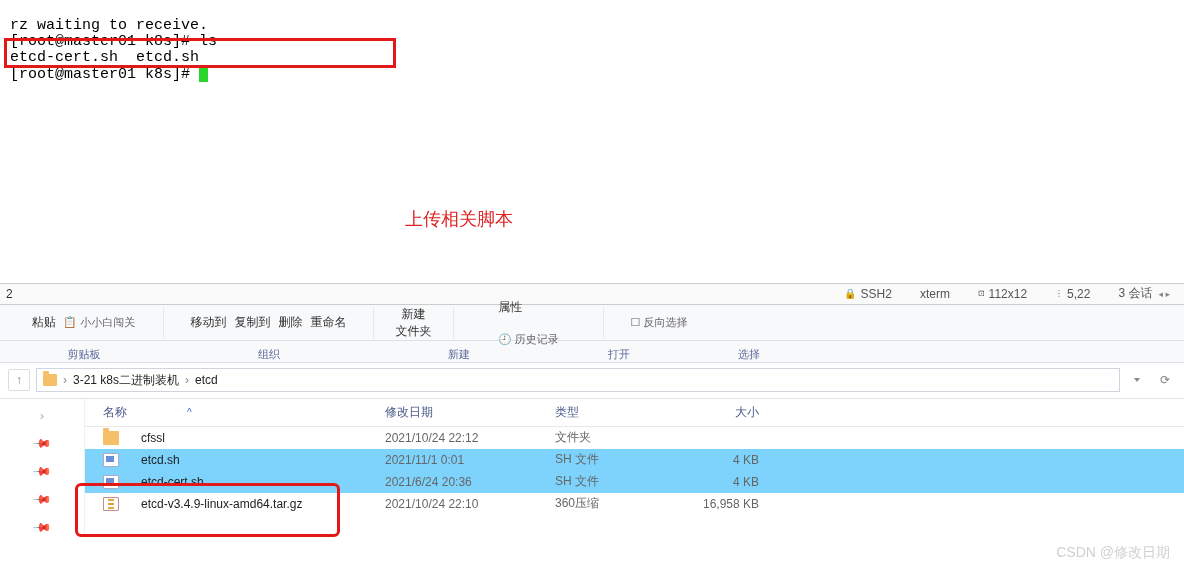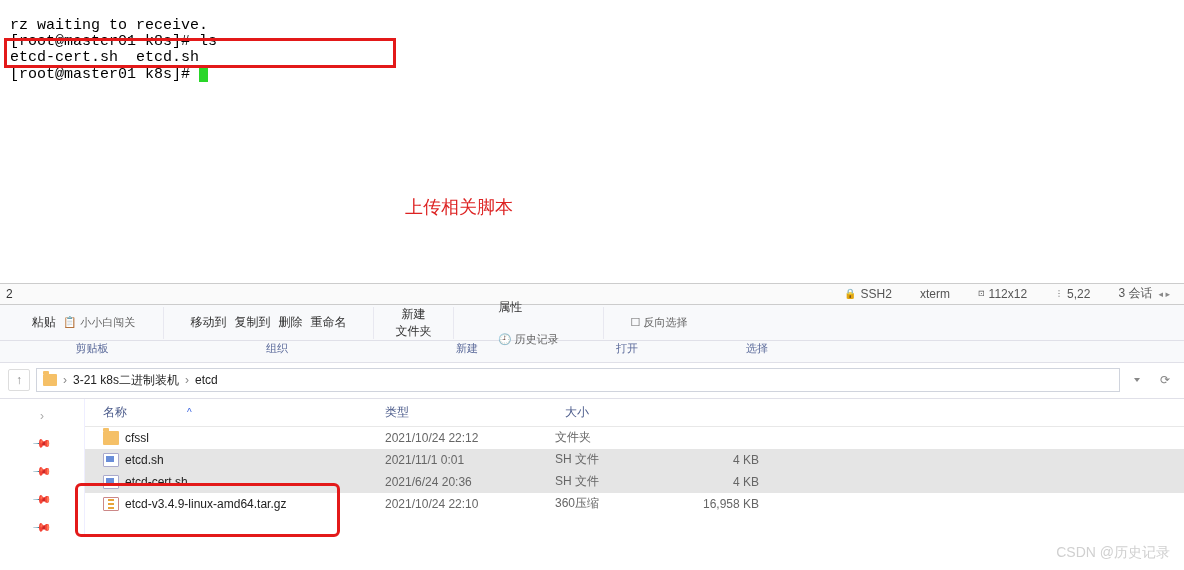--- a/index.html
+++ b/index.html
@@ -1,54 +1,54 @@
 <!DOCTYPE html>
 <html><head>
 <meta charset="utf-8">
 <style>
 * { box-sizing: border-box; margin: 0; padding: 0; }
 body { font-family: "Microsoft YaHei", "Segoe UI", sans-serif; font-size: 12px; background: #fff; width: 1184px; height: 570px; overflow: hidden; position: relative; }
 .terminal { font-family: "Courier New", monospace; font-size: 15px; padding: 2px 10px; line-height: 16px; white-space: pre; color: #000; }
 .term-red-box { border: 3px solid #e31919; position: absolute; left: 4px; top: 38px; width: 392px; height: 30px; pointer-events: none; }
 .cursor { display: inline-block; width: 9px; height: 16px; background: #29d629; vertical-align: middle; }
-.annotation { color: #d22; font-family: "Microsoft YaHei"; font-size: 18px; position: absolute; top: 195px; left: 405px; }
+.annotation { color: #d22; font-family: "Microsoft YaHei"; font-size: 18px; position: absolute; top: 207px; left: 405px; }
 .terminal-pad { height: 198px; }
 .statusbar { display: flex; align-items: center; height: 22px; border-top: 1px solid #ccc; border-bottom: 1px solid #ccc; background: #fafafa; font-size: 12px; color: #555; }
 .statusbar .left { padding: 0 6px; color: #333; }
 .statusbar .spacer { flex: 1; }
 .statusbar .item { padding: 0 14px; display: flex; align-items: center; gap: 4px; }
 .lock { color: #e8a33a; font-size: 10px; }
 .ribbon { display: flex; align-items: flex-start; background: #f8f9fb; border-bottom: 1px solid #e0e0e8; height: 36px; padding: 2px 4px; }
 .ribbon-group { display: flex; flex-direction: column; align-items: center; padding: 0 10px; border-right: 1px solid #e8e8f0; height: 32px; justify-content: center; }
 .ribbon-row { display: flex; gap: 8px; align-items: center; font-size: 12px; color: #333; }
 .ribbon-row span { cursor: default; }
 .mini { font-size: 11px; color: #666; display: flex; align-items: center; gap: 3px; }
-.sections { display: flex; background: #f8f9fb; border-bottom: 1px solid #e0e0e8; height: 22px; align-items: flex-start; padding-left: 12px; }
+.sections { display: flex; background: #f8f9fb; border-bottom: 1px solid #e0e0e8; height: 22px; align-items: flex-end; padding-left: 4px; }
 .sec { font-size: 11px; color: #5b6a9a; text-align: center; }
 .navbar { display: flex; align-items: center; height: 36px; border-bottom: 1px solid #e0e0e8; padding: 0 8px; gap: 6px; }
 .nav-arrow { width: 22px; height: 22px; border: 1px solid #ddd; border-radius: 2px; display: flex; align-items: center; justify-content: center; color: #888; background: #fff; }
 .addrbar { flex: 1; border: 1px solid #d0d4dd; height: 24px; display: flex; align-items: center; padding: 0 6px; gap: 6px; background: #fff; }
 .folder-icon { width: 14px; height: 12px; background: #f5c067; border-radius: 1px; position: relative; display: inline-block; }
 .folder-icon:before { content: ""; position: absolute; top: -3px; left: 0; width: 6px; height: 3px; background: #f5c067; border-radius: 1px 1px 0 0; }
 .crumb { color: #222; }
 .crumb-sep { color: #888; }
 .refresh { width: 22px; height: 22px; display: flex; align-items: center; justify-content: center; color: #888; }
 .filegrid { display: flex; }
 .sidebar-stub { width: 85px; border-right: 1px solid #eef; background: #fff; display: flex; flex-direction: column; align-items: center; padding-top: 10px; gap: 14px; }
 .pin { color: #9aa; font-size: 12px; transform: rotate(45deg); }
 .filelist { flex: 1; }
 .cols { display: flex; border-bottom: 1px solid #e8e8e8; height: 28px; align-items: center; color: #4a5a8a; font-size: 12px; }
 .col-name { width: 300px; padding-left: 18px; display: flex; align-items: center; gap: 0; }
 .col-date { width: 170px; }
 .col-type { width: 130px; }
 .col-size { width: 90px; text-align: right; padding-right: 16px; }
 .sort { font-size: 10px; color: #3a64e0; margin-left: 60px; }
 .row { display: flex; height: 22px; align-items: center; font-size: 12px; color: #222; }
-.row.sel { background: #e5e5e5; }
-.row .col-name { display: flex; align-items: center; gap: 6px; }
+.row.sel { background: #7dd3fc; }
+.row .col-name { display: flex; align-items: center; gap: 22px; }
 .row .col-date, .row .col-type { color: #666; }
 .row .col-size { color: #666; }
 .ficon { width: 16px; height: 14px; display: inline-flex; align-items: center; justify-content: center; }
 .ficon.folder { background: #f5c067; border-radius: 1px; position: relative; }
 .ficon.folder:before { content: ""; position: absolute; top: -3px; left: 0; width: 6px; height: 3px; background: #f5c067; border-radius: 1px 1px 0 0; }
 .ficon.sh { background: #fff; border: 1px solid #aac; border-radius: 1px; position: relative; }
 .ficon.sh:after { content: ""; position: absolute; top: 2px; left: 2px; width: 8px; height: 6px; background: #6a8ed8; }
 .ficon.archive { background: #fff; border: 1px solid #c88; border-radius: 1px; position: relative; }
 .ficon.archive:after { content: ""; position: absolute; top: 1px; left: 4px; width: 6px; height: 10px; background: repeating-linear-gradient(#e8a33a 0 2px, #fff 2px 4px); }
 .red-box2 { border: 3px solid #e31919; border-radius: 6px; position: absolute; left: 75px; top: 483px; width: 265px; height: 54px; pointer-events: none; }
@@ -156,20 +156,21 @@
     <span class="pin">📌</span>
     <span class="pin">📌</span>
     <span class="pin">📌</span>
   </div>
   <div class="filelist">
     <div class="cols">
       <div class="col-name">
           <span>名称</span>
           <span class="sort">^</span>
         </div>
+      <div class="col-date">修改日期</div>
       <div class="col-type">类型</div>
       <div class="col-size">大小</div>
     </div>
     <div id="rows">
         <div class="row">
           <div class="col-name">
             <span class="ficon folder"></span>
             <span>cfssl</span>
           </div>
           <div class="col-date">2021/10/24 22:12</div>
@@ -201,13 +202,13 @@
           </div>
           <div class="col-date">2021/10/24 22:10</div>
           <div class="col-type">360压缩</div>
           <div class="col-size">16,958 KB</div>
         </div>
       </div>
   </div>
 </div>
 
 <div class="red-box2"></div>
-<div class="watermark">CSDN @历史记录</div>
+<div class="watermark">CSDN @修改日期</div>
 
 </body></html>

